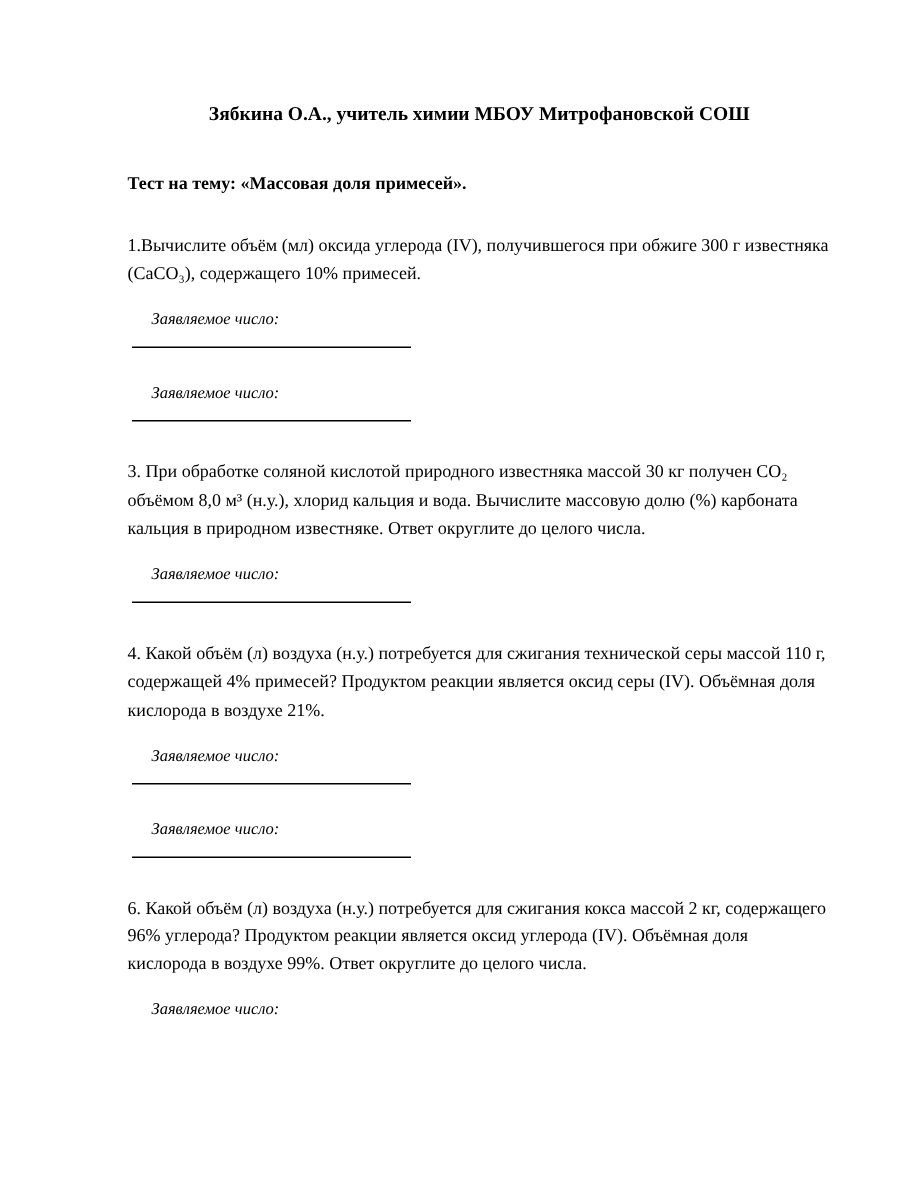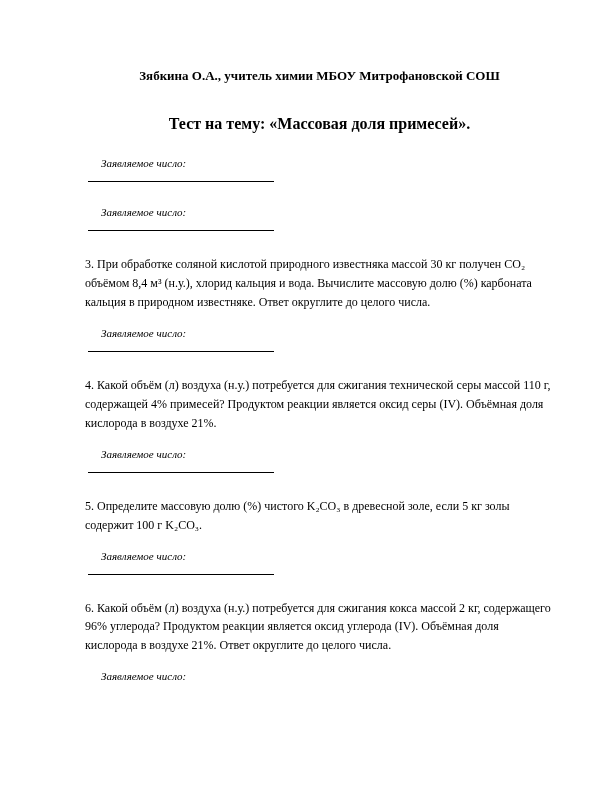--- a/index.html
+++ b/index.html
@@ -22,24 +22,23 @@
     background: #ffffff;
   }
   .doc-title {
     font-size: 13px;
     font-weight: bold;
     text-align: center;
     margin: 0 0 30px 0;
     line-height: 1.3;
   }
   .doc-subtitle {
-    font-size: 16px;
+    font-size: 12px;
     font-weight: bold;
     margin: 0 0 24px 0;
-    text-align: center;
   }
   .question {
     margin: 0;
   }
   .q-text {
     font-size: 12px;
     line-height: 1.58;
     margin: 0 0 15px 0;
   }
   .answer-label {
@@ -57,46 +56,46 @@
 </head>
 <body>
 
 <div class="page">
 
   <h1 class="doc-title">Зябкина О.А., учитель химии МБОУ Митрофановской СОШ</h1>
 
   <p class="doc-subtitle">Тест на тему: «Массовая доля примесей».</p>
 
   <section class="question">
+    <p class="q-text">1.Вычислите объём (мл) оксида углерода (IV), получившегося при обжиге 300 г известняка (CaCO₃), содержащего 10% примесей.</p>
     <p class="answer-label">Заявляемое число:</p>
     <div class="answer-line"></div>
   </section>
 
   <section class="question">
     <p class="answer-label">Заявляемое число:</p>
     <div class="answer-line"></div>
   </section>
 
   <section class="question">
-    <p class="q-text">3. При обработке соляной кислотой природного известняка массой 30 кг получен CO₂ объёмом 8,4 м³ (н.у.), хлорид кальция и вода. Вычислите массовую долю (%) карбоната кальция в природном известняке. Ответ округлите до целого числа.</p>
+    <p class="q-text">3. При обработке соляной кислотой природного известняка массой 30 кг получен CO₂ объёмом 8,0 м³ (н.у.), хлорид кальция и вода. Вычислите массовую долю (%) карбоната кальция в природном известняке. Ответ округлите до целого числа.</p>
     <p class="answer-label">Заявляемое число:</p>
     <div class="answer-line"></div>
   </section>
 
   <section class="question">
     <p class="q-text">4. Какой объём (л) воздуха (н.у.) потребуется для сжигания технической серы массой 110 г, содержащей 4% примесей? Продуктом реакции является оксид серы (IV). Объёмная доля кислорода в воздухе 21%.</p>
     <p class="answer-label">Заявляемое число:</p>
     <div class="answer-line"></div>
   </section>
 
   <section class="question">
-    <p class="q-text">5. Определите массовую долю (%) чистого K₂CO₃ в древесной золе, если 5 кг золы содержит 100 г K₂CO₃.</p>
     <p class="answer-label">Заявляемое число:</p>
     <div class="answer-line"></div>
   </section>
 
   <section class="question">
-    <p class="q-text">6. Какой объём (л) воздуха (н.у.) потребуется для сжигания кокса массой 2 кг, содержащего 96% углерода? Продуктом реакции является оксид углерода (IV). Объёмная доля кислорода в воздухе 21%. Ответ округлите до целого числа.</p>
+    <p class="q-text">6. Какой объём (л) воздуха (н.у.) потребуется для сжигания кокса массой 2 кг, содержащего 96% углерода? Продуктом реакции является оксид углерода (IV). Объёмная доля кислорода в воздухе 99%. Ответ округлите до целого числа.</p>
     <p class="answer-label">Заявляемое число:</p>
 
   </section>
 
 </div>
 
 </body></html>

